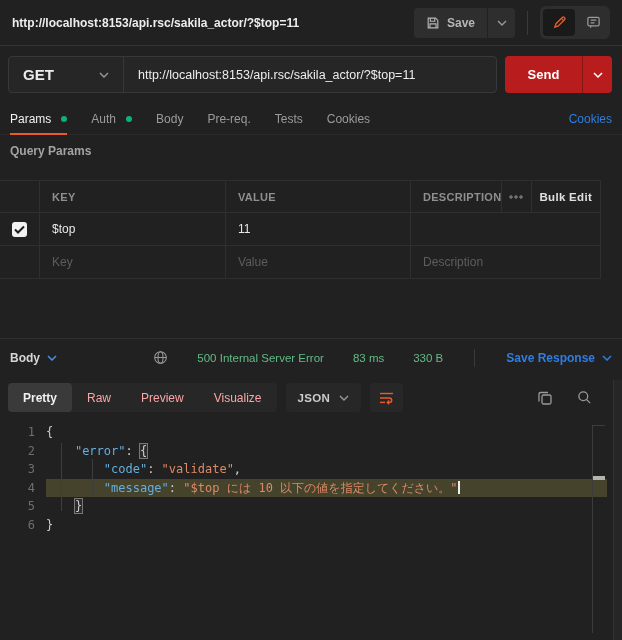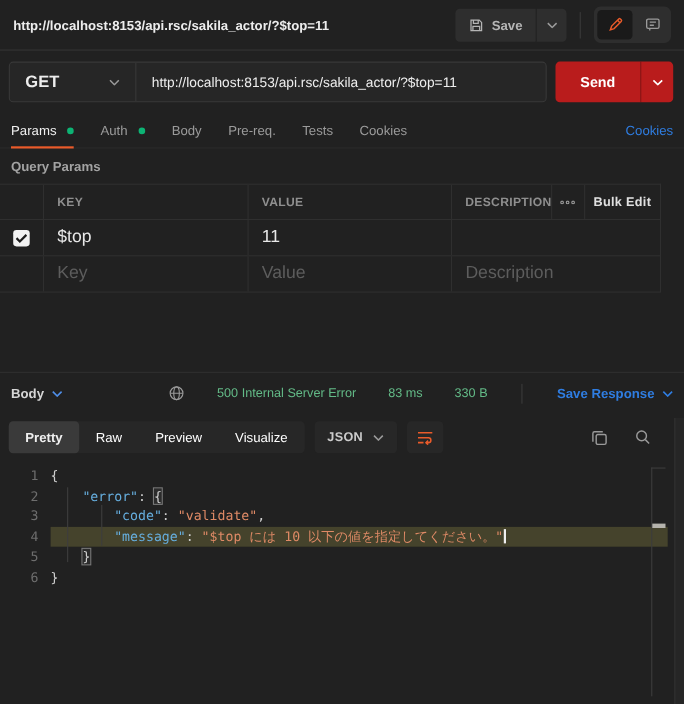--- a/index.html
+++ b/index.html
@@ -49,54 +49,54 @@
   .req-tab { display:flex; align-items:center; gap:10px; font-size:12px; color:#9b9b9b;
              margin-right:24px; height:100%; position:relative; cursor:pointer; }
   .req-tab.active { color:#f0f0f0; }
   .req-tab.active::after { content:""; position:absolute; left:0; right:0; bottom:-1px; height:2px; background:#ea5b2a; }
   .dot { width:6px; height:6px; border-radius:50%; background:#0db374; }
   .tab-count { color:#0db374; }
   .cookies-link { margin-left:auto; font-size:12px; color:#2f7de1; cursor:pointer; }
 
   
   .qp-label { top:144px; left:10px; font-size:12px; font-weight:bold; color:#a3a3a3; }
-  .params-table { top:167px; left:0; width:601px; border-top:1px solid #2f2f2f; border-right:1px solid #2f2f2f;
+  .params-table { top:180px; left:0; width:601px; border-top:1px solid #2f2f2f; border-right:1px solid #2f2f2f;
                   font-size:12px; }
   .pt-row { display:flex; border-bottom:1px solid #2f2f2f; align-items:stretch; }
   .pt-cell { border-left:1px solid #2f2f2f; display:flex; align-items:center; padding:0 12px; overflow:hidden; white-space:nowrap; }
   .pt-cell:first-child { border-left:none; }
   .c-check { width:40px; justify-content:center; padding:0; }
   .c-key { width:190px; }
   .c-value { width:189px; }
   .c-desc-h { width:93px; }
   .c-more { width:30px; justify-content:center; padding:0; }
   .c-bulk { width:71px; justify-content:center; padding:0 4px; }
   .c-desc-row { width:194px; }
   .hdr { height:32px; color:#8f8f8f; font-size:11px; font-weight:bold; letter-spacing:0.3px; }
   .hdr .c-bulk { color:#e0e0e0; font-size:11.5px; font-weight:bold; }
   .data-row, .ph-row { height:33px; }
   .cell-input { width:100%; background:transparent; border:none; outline:none; color:#e8e8e8;
-                font-size:16px; font-family:"Liberation Sans",sans-serif; }
+                font-size:12px; font-family:"Liberation Sans",sans-serif; }
   .cell-input::placeholder { color:#5d5d5d; opacity:1; }
   .checkbox { width:15px; height:15px; background:#f2f2f2; border-radius:3px;
               display:flex; align-items:center; justify-content:center; cursor:pointer; }
 
   
   .resp-sep { top:338px; left:0; width:622px; height:1px; background:#2f2f2f; }
   .resp-header { top:339px; left:0; width:622px; height:37px; display:flex; align-items:center; padding:0 10px; }
   .body-dd { display:flex; align-items:center; gap:7px; font-size:12px; font-weight:600; color:#d6d6d6; cursor:pointer; }
   .resp-meta { margin-left:auto; display:flex; align-items:center; gap:29px; }
   .status-green { color:#63ba87; font-size:11.5px; }
   .meta-divider { width:1px; height:18px; background:#3a3a3a; margin:0 2px; }
   .save-resp { display:flex; align-items:center; gap:7px; color:#2f7de1; font-size:12px; font-weight:600; cursor:pointer; }
 
   
   .resp-toolbar { top:382px; left:8px; width:600px; height:31px; display:flex; align-items:center; }
   .segment { display:flex; background:#272727; border-radius:4px; height:29px; }
-  .seg-tab { padding:0 15px; display:flex; align-items:center; font-size:12px; color:#ffffff; border-radius:4px; cursor:pointer; }
+  .seg-tab { padding:0 15px; display:flex; align-items:center; font-size:12px; color:#fca5a5; border-radius:4px; cursor:pointer; }
   .seg-tab.active { background:#3a3a3a; color:#f0f0f0; font-weight:600; }
   .json-dd { margin-left:9px; height:29px; background:#272727; border-radius:4px; display:flex;
              align-items:center; gap:9px; padding:0 12px; font-size:11.5px; font-weight:bold;
              letter-spacing:0.3px; color:#cccccc; cursor:pointer; }
   .wrap-btn { margin-left:9px; width:33px; height:29px; background:#272727; border-radius:4px;
               display:flex; align-items:center; justify-content:center; cursor:pointer; }
   .tb-right { margin-left:auto; display:flex; align-items:center; gap:24px; padding-right:16px; }
   .icon-btn { display:flex; align-items:center; justify-content:center; cursor:pointer; }
 
   

